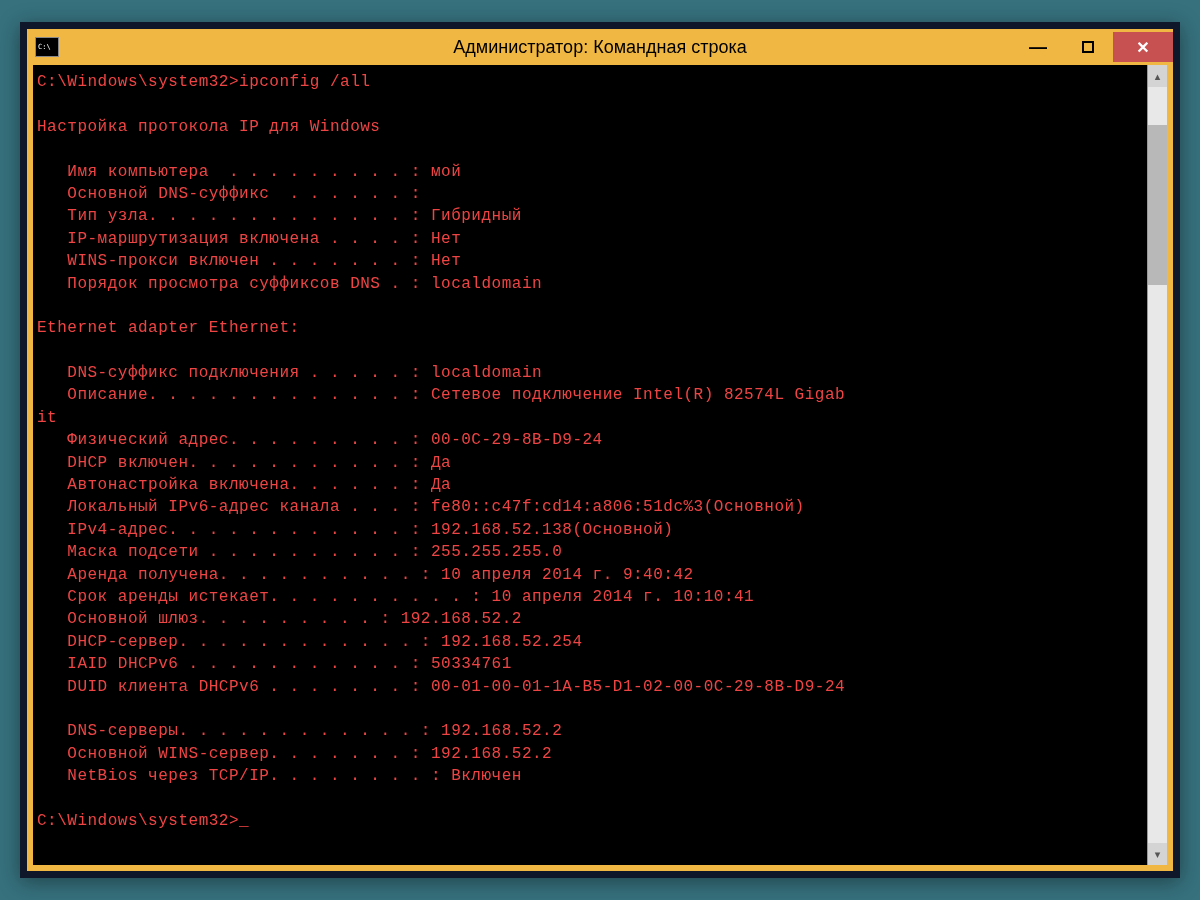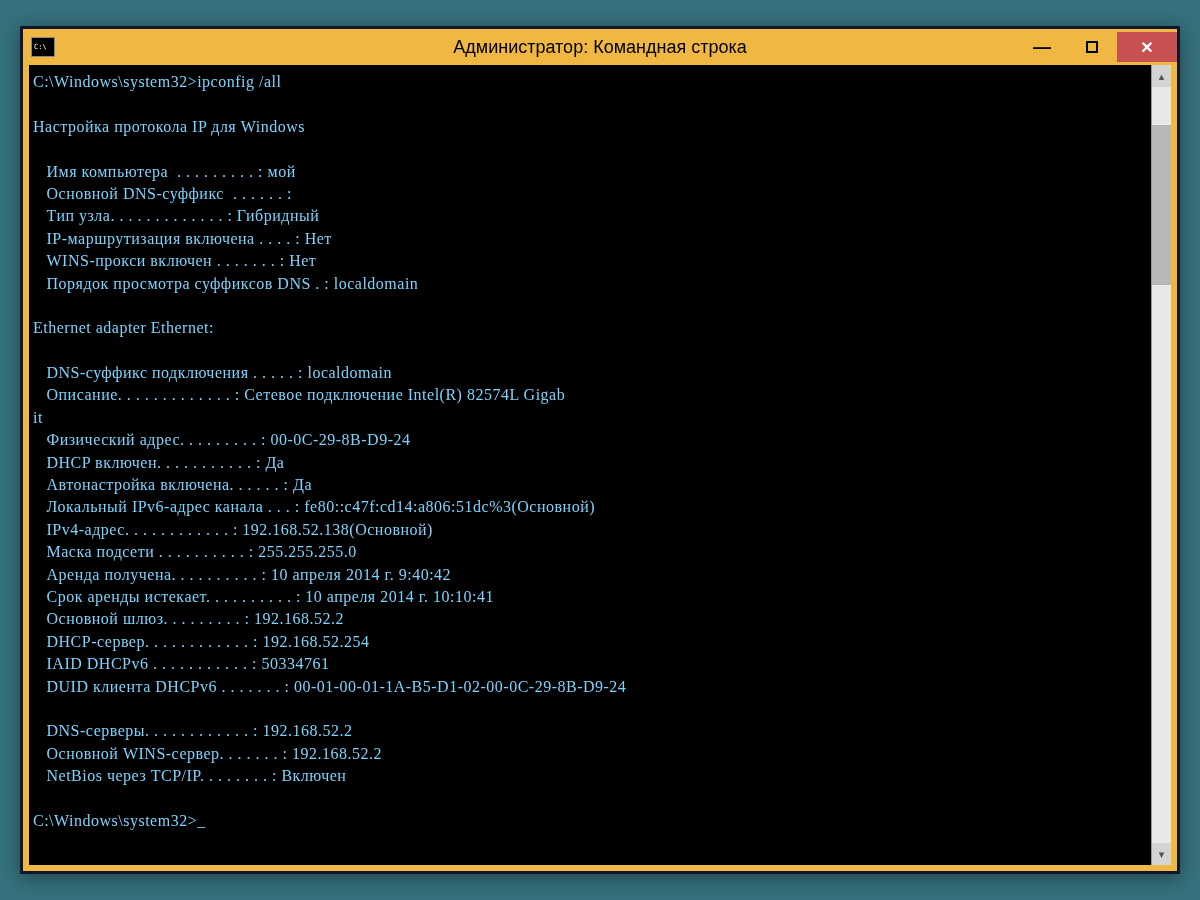--- a/index.html
+++ b/index.html
@@ -9,21 +9,21 @@
       height: 900px;
       overflow: hidden;
       font-family: Arial, sans-serif;
       display: flex;
       align-items: center;
       justify-content: center;
     }
     .window {
       width: 1160px;
       background: #f0b843;
-      border: 3px solid #0f172a;
+      border: 7px solid #0f172a;
       box-shadow: 0 4px 20px rgba(0,0,0,0.4);
     }
     .titlebar {
       height: 36px;
       display: flex;
       align-items: center;
       background: #f0b843;
       position: relative;
     }
     .app-icon {
@@ -80,22 +80,22 @@
       font-size: 16px;
     }
     .terminal-wrapper {
       display: flex;
       background: #000;
       margin: 0 6px 6px 6px;
     }
     .terminal {
       flex: 1;
       background: #000;
-      color: #7dd3fc;
-      font-family: Liberation Serif, serif;
+      color: #ef4444;
+      font-family: Liberation Mono, monospace;
       font-size: 16px;
       line-height: 1.4;
       padding: 6px 4px;
       white-space: pre;
       overflow: hidden;
       height: 800px;
       letter-spacing: 0.5px;
     }
     .scrollbar {
       width: 20px;

